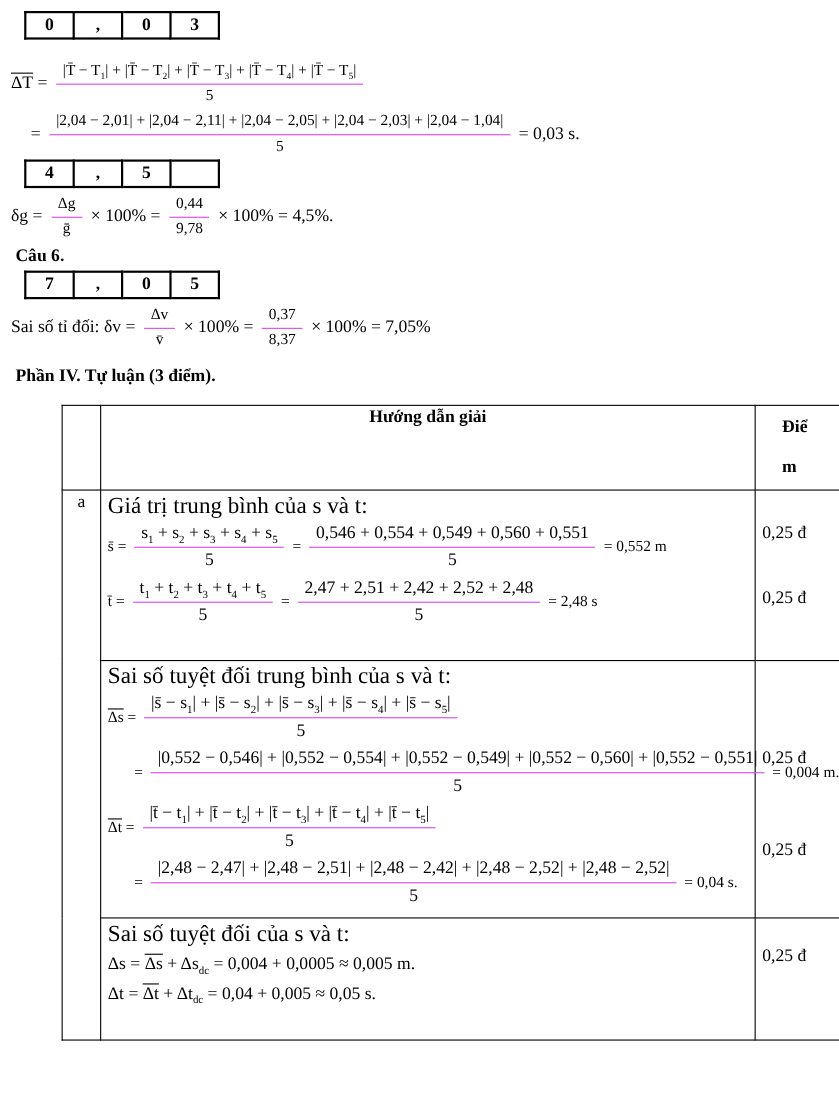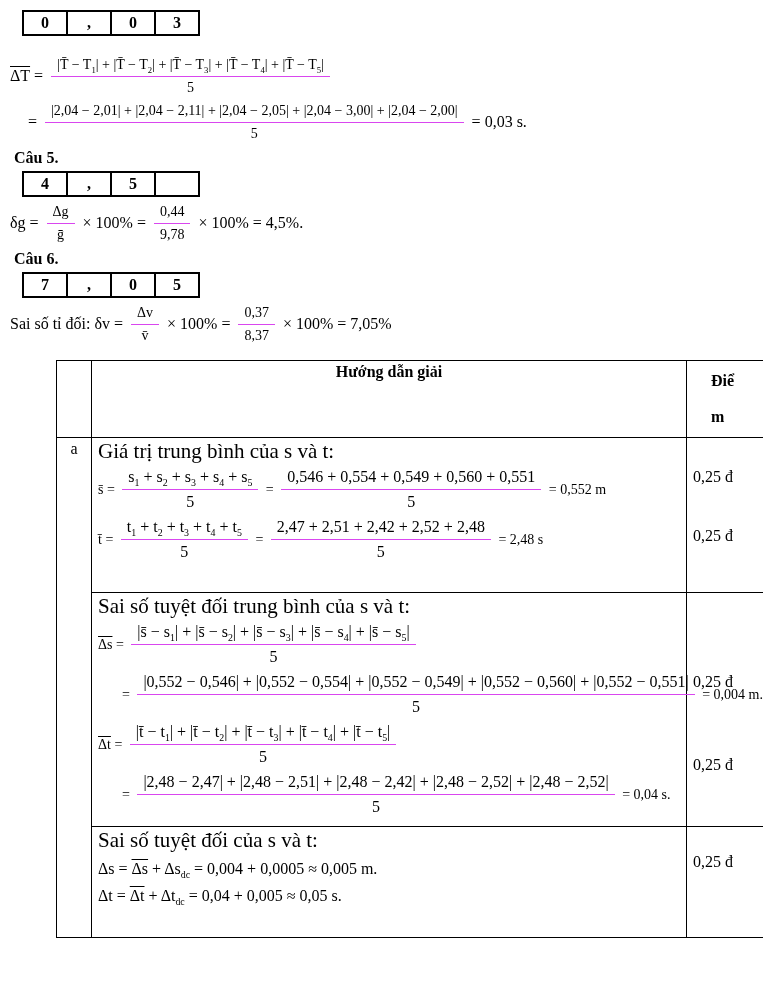--- a/index.html
+++ b/index.html
@@ -74,27 +74,26 @@
       <span class="txt"><span class="ol">ΔT</span></span>
       <span class="txt"> = </span>
       <span class="frac">
         <span class="num">|T̄ − T<sub>1</sub>| + |T̄ − T<sub>2</sub>| + |T̄ − T<sub>3</sub>| + |T̄ − T<sub>4</sub>| + |T̄ − T<sub>5</sub>|</span>
         <span class="den">5</span>
       </span>
     </div>
   <div class="formula f-main indent">
       <span class="txt">= </span>
       <span class="frac">
-        <span class="num">|2,04 − 2,01| + |2,04 − 2,11| + |2,04 − 2,05| + |2,04 − 3,00| + |2,04 − 2,00|</span>
+        <span class="num">|2,04 − 2,01| + |2,04 − 2,11| + |2,04 − 2,05| + |2,04 − 2,03| + |2,04 − 1,04|</span>
         <span class="den">5</span>
       </span>
       <span class="txt"> = 0,03 s.</span>
     </div>
 
-  <div class="heading gap-md">Câu 5.</div>
   <table class="agrid gap-sm">
     <tbody>
         <tr>
       <td>4</td>
       <td>,</td>
       <td>5</td>
       <td></td>
     </tr>
   </tbody>
     </table>
@@ -130,20 +129,21 @@
         <span class="den">v̄</span>
       </span>
       <span class="txt"> × 100% = </span>
       <span class="frac">
         <span class="num">0,37</span>
         <span class="den">8,37</span>
       </span>
       <span class="txt"> × 100% = 7,05%</span>
     </div>
 
+  <div class="heading gap-lg">Phần IV. Tự luận (3 điểm).</div>
 
   <table class="sol">
     <tbody>
         <tr>
       <td class="c-label h-r0"></td>
       <td class="head h-r0">Hướng dẫn giải</td>
       <td class="c-points head h-r0">
         <div class="points-head-inner">Điểm</div>
       </td>
     </tr>

